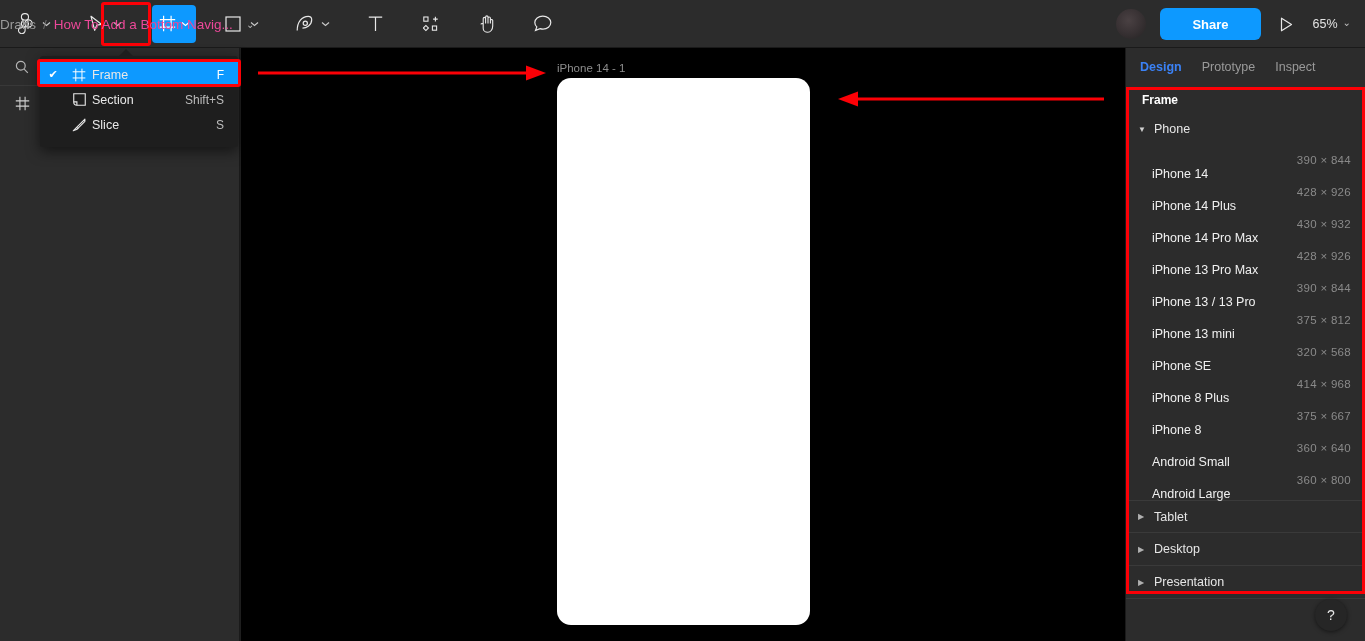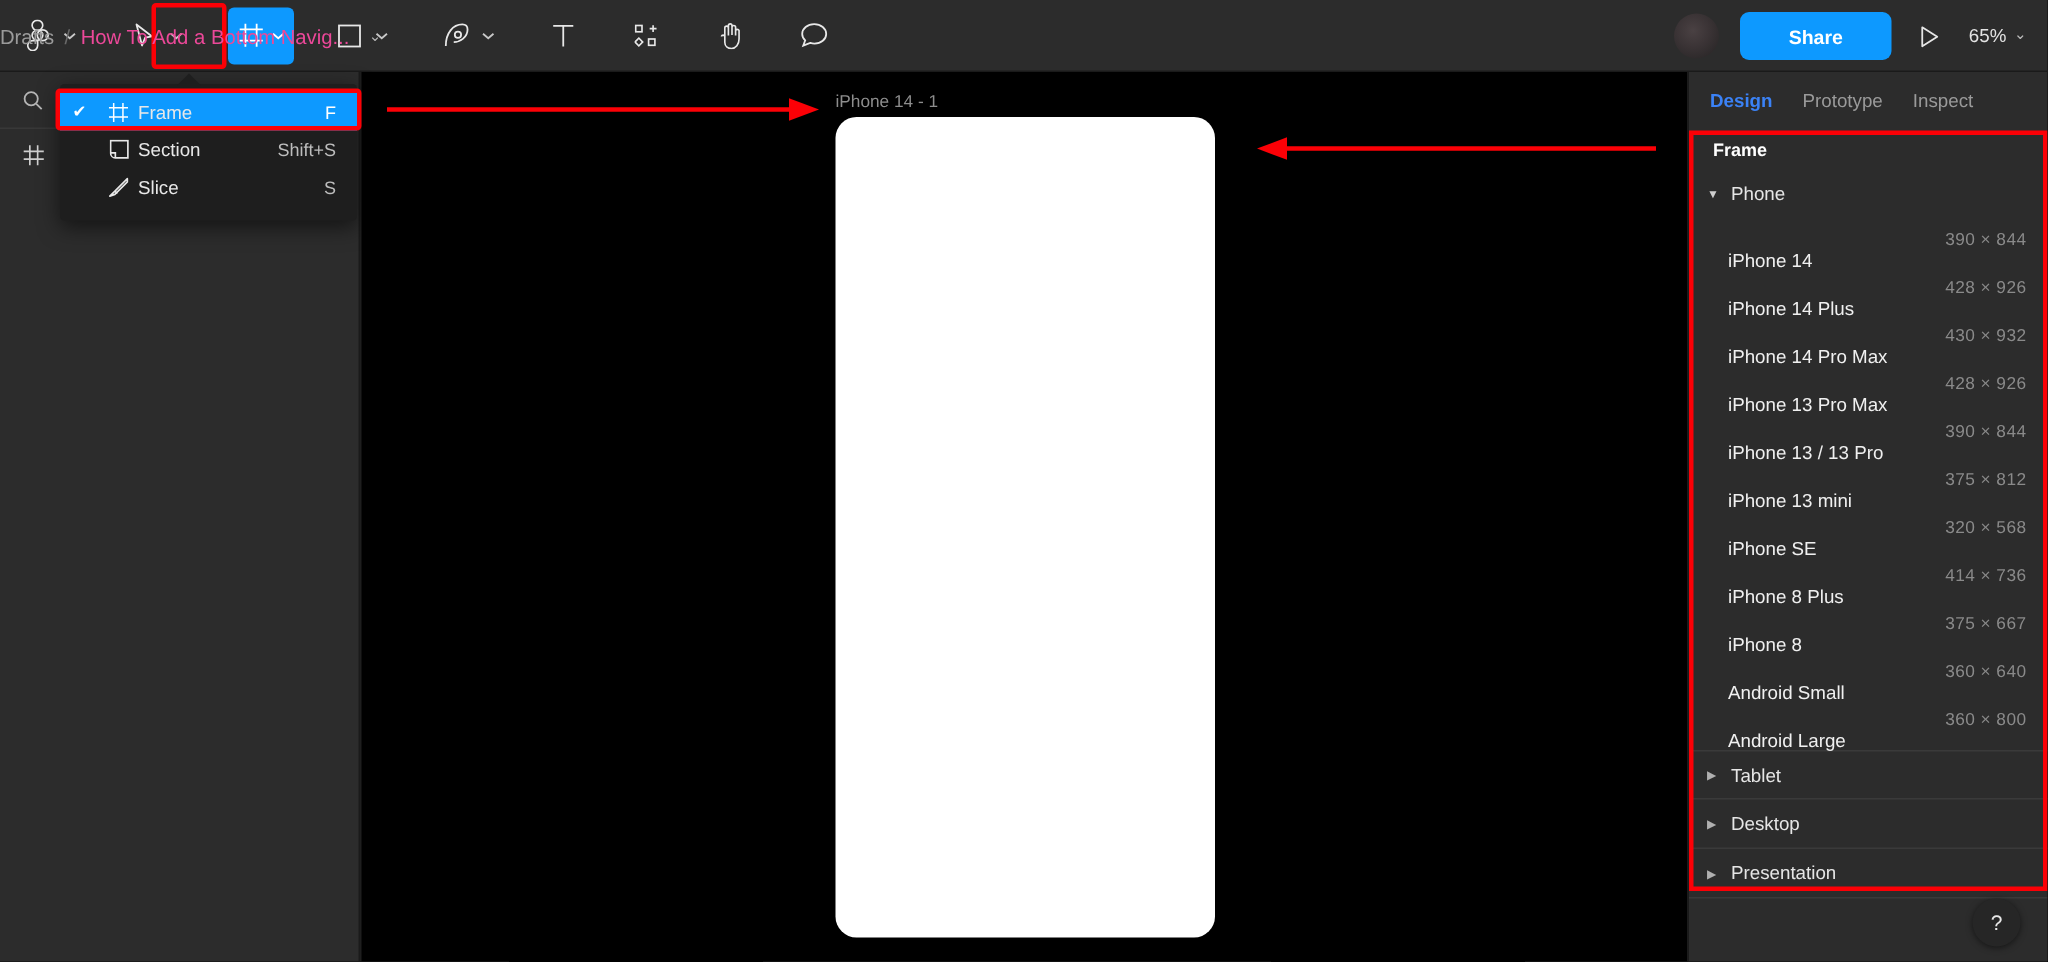--- a/index.html
+++ b/index.html
@@ -420,21 +420,21 @@
       <div class="device-row">
         <span class="dev-name">iPhone 13 mini</span>
         <span class="dev-size">375 × 812</span>
       </div>
       <div class="device-row">
         <span class="dev-name">iPhone SE</span>
         <span class="dev-size">320 × 568</span>
       </div>
       <div class="device-row">
         <span class="dev-name">iPhone 8 Plus</span>
-        <span class="dev-size">414 × 736</span>
+        <span class="dev-size">414 × 968</span>
       </div>
       <div class="device-row">
         <span class="dev-name">iPhone 8</span>
         <span class="dev-size">375 × 667</span>
       </div>
       <div class="device-row">
         <span class="dev-name">Android Small</span>
         <span class="dev-size">360 × 640</span>
       </div>
       <div class="device-row">

